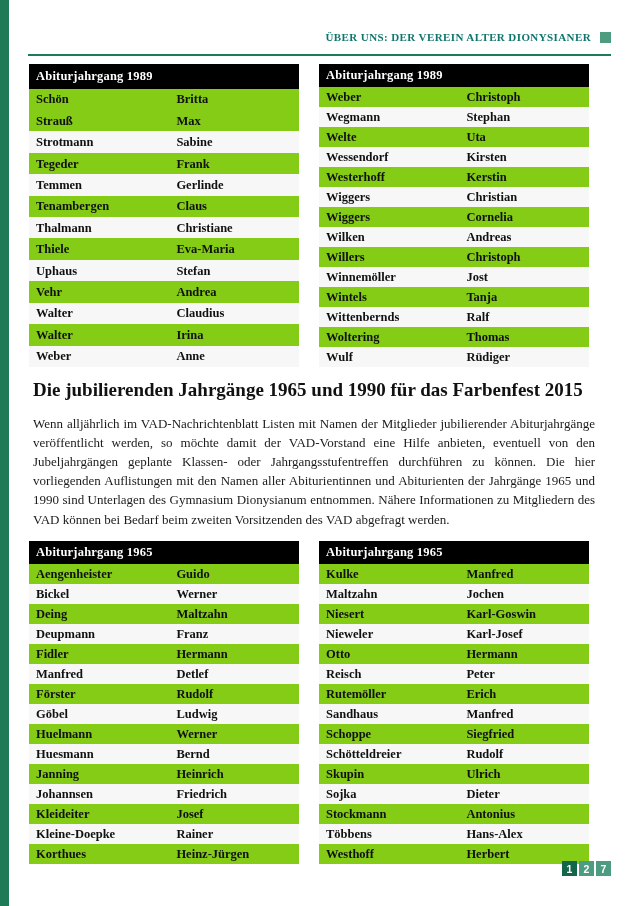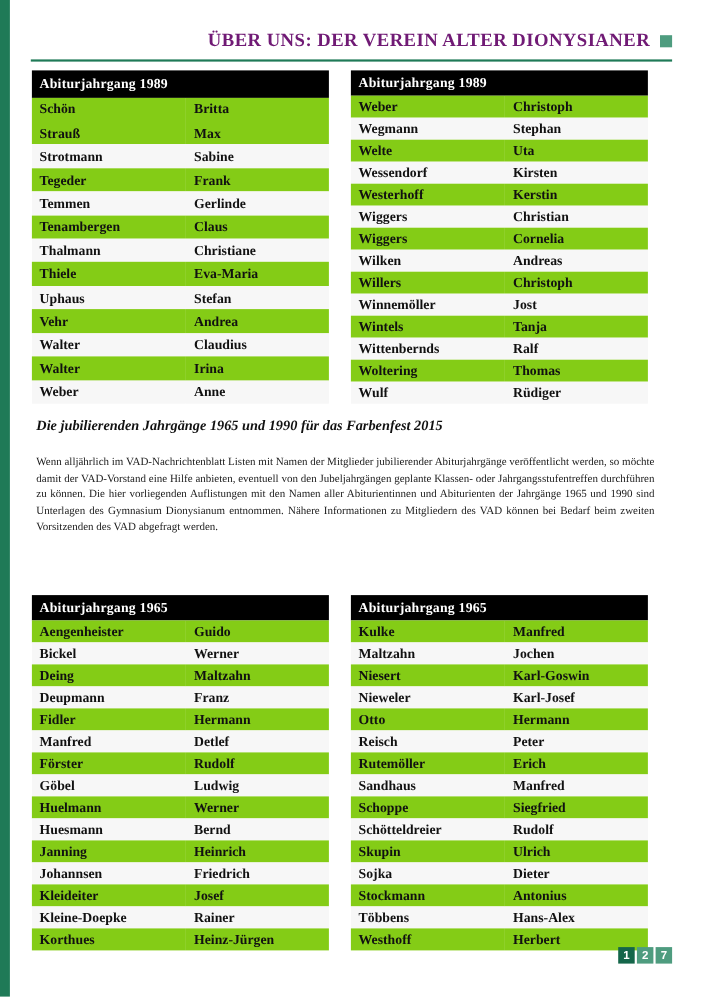--- a/index.html
+++ b/index.html
@@ -39,23 +39,23 @@
     height: 26px;
     display: flex;
     align-items: center;
     justify-content: flex-end;
     border-bottom: 2px solid #1f7a57;
     padding-bottom: 4px;
   }
   .header-title {
     font-family: "Liberation Serif", serif;
     font-weight: bold;
-    font-size: 17px;
+    font-size: 11px;
     letter-spacing: 0.4px;
-    color: #701a75;
+    color: #0f766e;
     text-transform: uppercase;
     font-variant: small-caps;
     margin-left: 12px;
   }
   .header-square {
     width: 11px;
     height: 11px;
     background: #4e9c7f;
     margin-left: 9px;
     display: inline-block;
@@ -105,31 +105,30 @@
     width: 48%;
   }
   .name-table td.col-first {
     width: 52%;
   }
   
   .section-heading {
     position: absolute;
     left: 33px;
     top: 379px;
-    font-size: 13px;
+    font-size: 19px;
     font-weight: bold;
     color: #111111;
-    font-style: italic;
   }
   .body-text {
     position: absolute;
     left: 33px;
     top: 414px;
     width: 562px;
-    font-size: 10px;
+    font-size: 13px;
     line-height: 1.47;
     text-align: justify;
     color: #1a1a1a;
   }
   
   .footer {
     position: absolute;
     right: 28px;
     bottom: 30px;
     display: flex;

